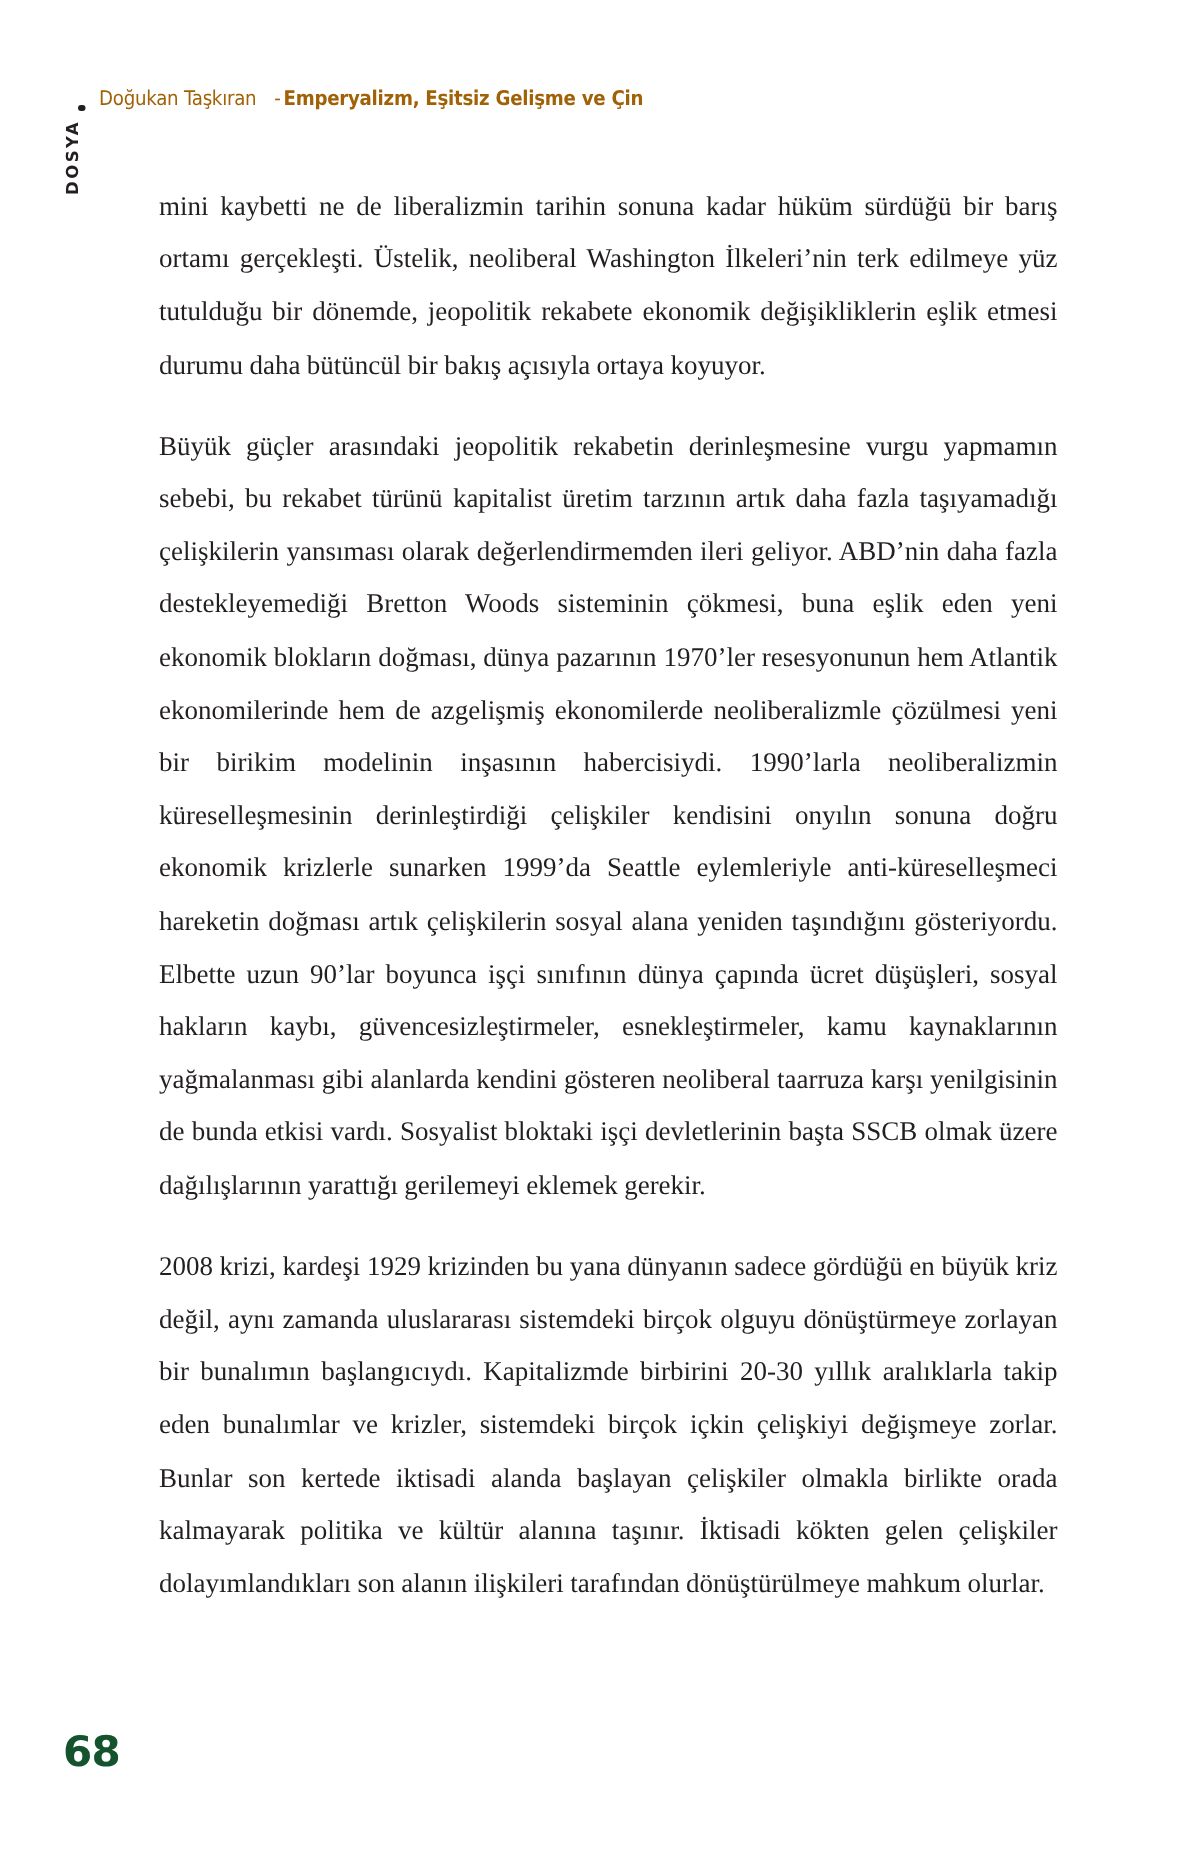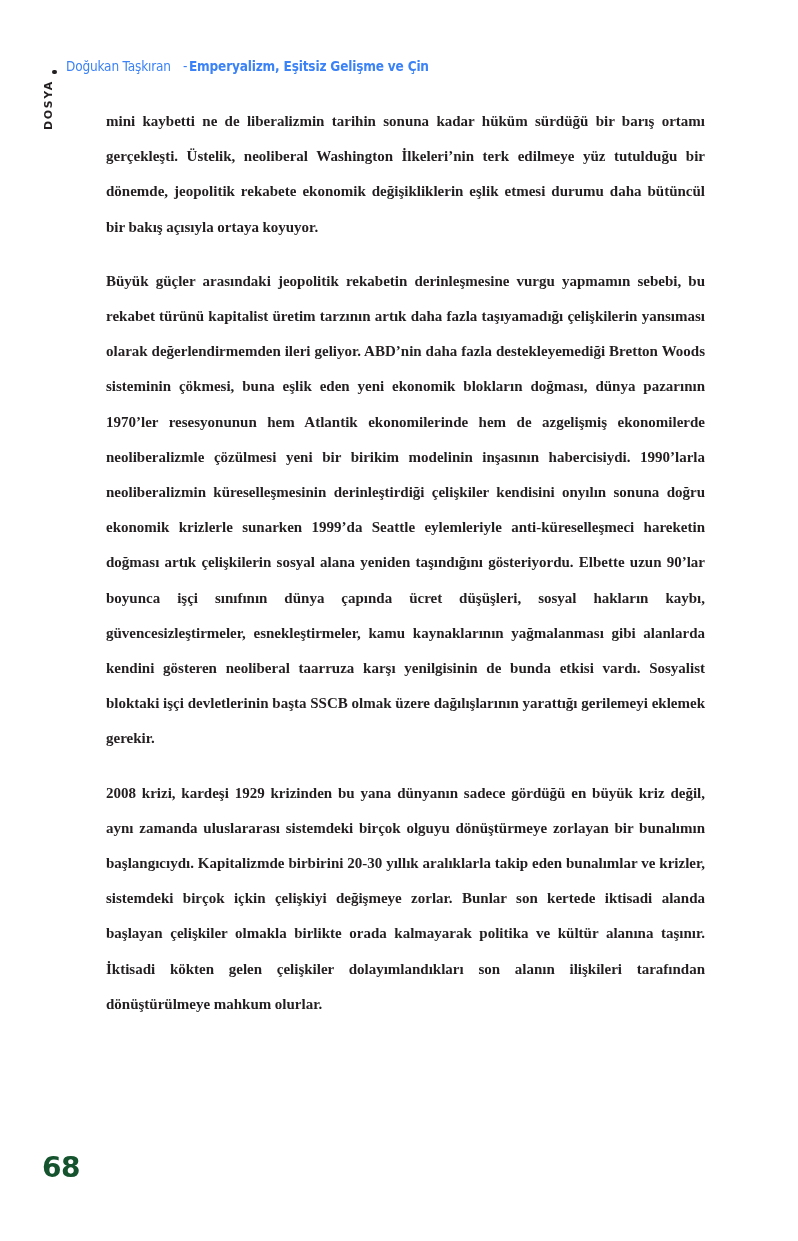--- a/index.html
+++ b/index.html
@@ -22,21 +22,21 @@
   .running-header {
     position: absolute;
     left: 52px;
     top: 58px;
     display: flex;
     align-items: flex-end;
     white-space: nowrap;
     font-family: "DejaVu Sans", sans-serif;
     font-size: 13.5px;
     letter-spacing: -0.2px;
-    color: #3b82f6;
+    color: #a16207;
   }
 
   .header-bullet {
     width: 4.5px;
     height: 4.5px;
     border-radius: 50%;
     background: #231f20;
     display: inline-block;
     margin-right: 9px;
     flex: 0 0 auto;
@@ -82,28 +82,27 @@
 
   
   .text-column {
     position: absolute;
     left: 106px;
     top: 104px;
     width: 599px;
   }
 
   .para {
-    margin: 0 0 19px 0;
-    font-size: 15px;
+    margin: 16px 0 19px 0;
+    font-size: 18px;
     line-height: 35.2px;
     text-align: justify;
     text-justify: inter-word;
     hyphens: manual;
     word-spacing: -0.2px;
-    font-weight: bold;
   }
 
   .para:last-child {
     margin-bottom: 0;
   }
 
   
   .folio {
     position: absolute;
     left: 42px;

